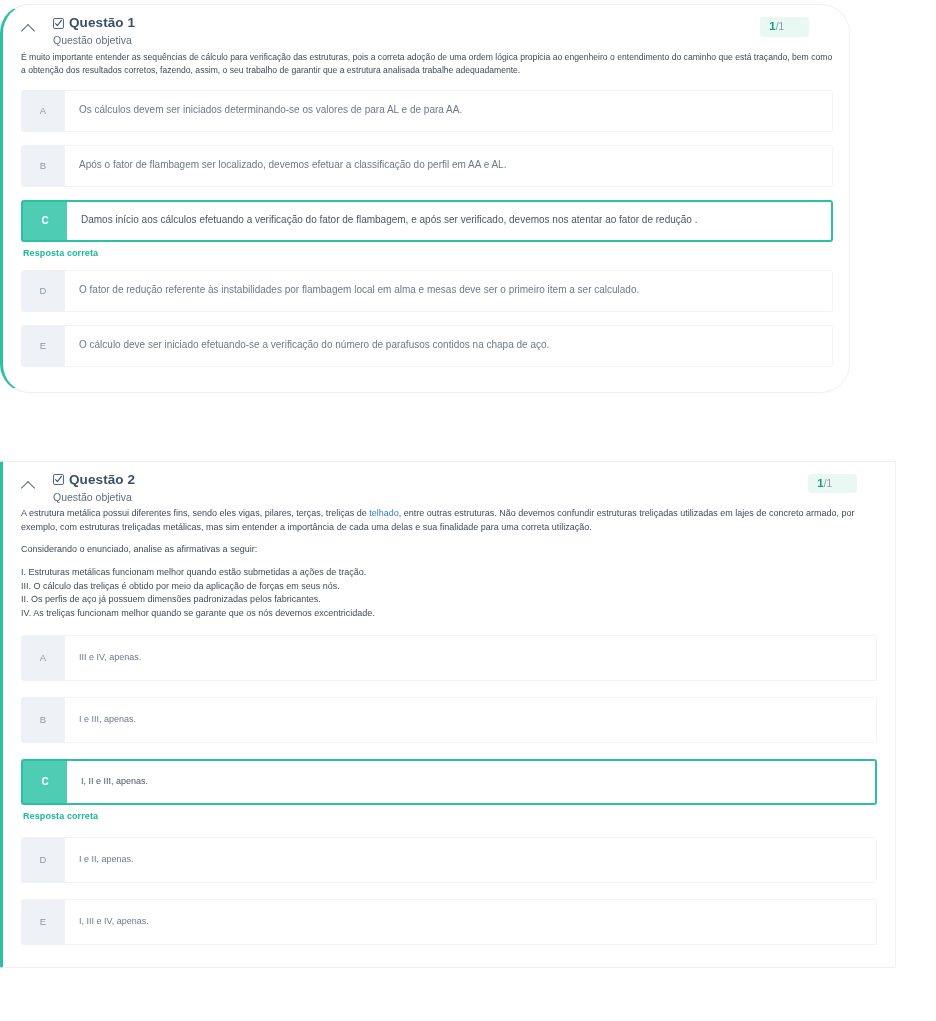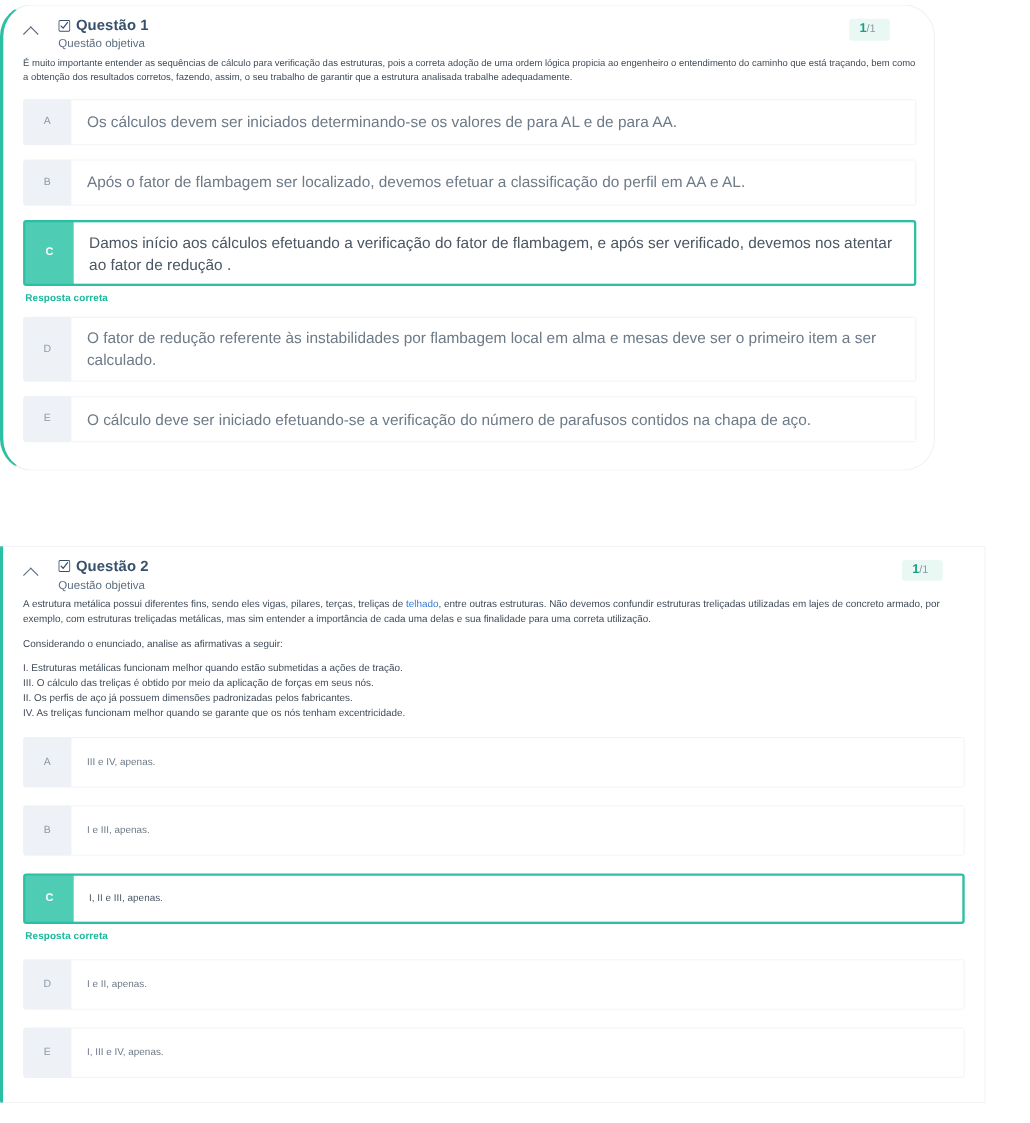--- a/index.html
+++ b/index.html
@@ -101,21 +101,21 @@
     font-size: 10.5px;
     color: #5f6f80;
     margin-top: 3px;
     line-height: 1.2;
   }
   .score-badge {
     position: absolute;
     top: 12px;
     background: #eaf8f3;
     border-radius: 3px;
-    padding: 3px 13px 4px 9px;
+    padding: 3px 25px 4px 9px;
     font-size: 11px;
     line-height: 1.1;
     white-space: nowrap;
     text-align: center;
   }
   .card-1 .score-badge { right: 40px; }
   .card-2 .score-badge { right: 38px; }
   .score-num {
     color: #16a085;
     font-weight: bold;
@@ -174,21 +174,21 @@
     color: #8b98a6;
     background: transparent;
     font-weight: normal;
   }
   .opt-text {
     flex: 1 1 auto;
     background: #ffffff;
     display: flex;
     align-items: center;
     padding: 8px 14px;
-    font-size: 14px;
+    font-size: 10px;
     color: #6d7a88;
     line-height: 1.45;
     border: 1px solid #f2f5f8;
     border-left: none;
     box-sizing: border-box;
   }
   .card-2 .opt-text { font-size: 9px; }
 
   
   .opt.selected {
@@ -308,21 +308,21 @@
 
     <div class="q-body">
       <p class="stmt"><span>A estrutura metálica possui diferentes fins, sendo eles vigas, pilares, terças, treliças de </span><span class="lnk">telhado</span><span>, entre outras estruturas.  Não devemos confundir estruturas treliçadas utilizadas em lajes de concreto armado, por exemplo, com estruturas treliçadas metálicas, mas sim entender a importância de cada uma delas e sua finalidade para uma correta utilização.</span></p>
 
       <p class="stmt">Considerando o enunciado, analise as afirmativas a seguir:</p>
 
       <div class="stmt-list">
         <div>I. Estruturas metálicas funcionam melhor quando estão submetidas a ações de tração.</div>
         <div>III. O cálculo das treliças é obtido por meio da aplicação de forças em seus nós.</div>
         <div>II. Os perfis de aço já possuem dimensões padronizadas pelos fabricantes.</div>
-        <div>IV. As treliças funcionam melhor quando se garante que os nós tenham excentricidade.</div>
+        <div>IV. As treliças funcionam melhor quando se garante que os nós devemos excentricidade.</div>
       </div>
 
     </div>
 
     <div class="options">
 
       <div class="opt">
         <div class="opt-letter">A</div>
         <div class="opt-text">III e IV, apenas.</div>
       </div>

